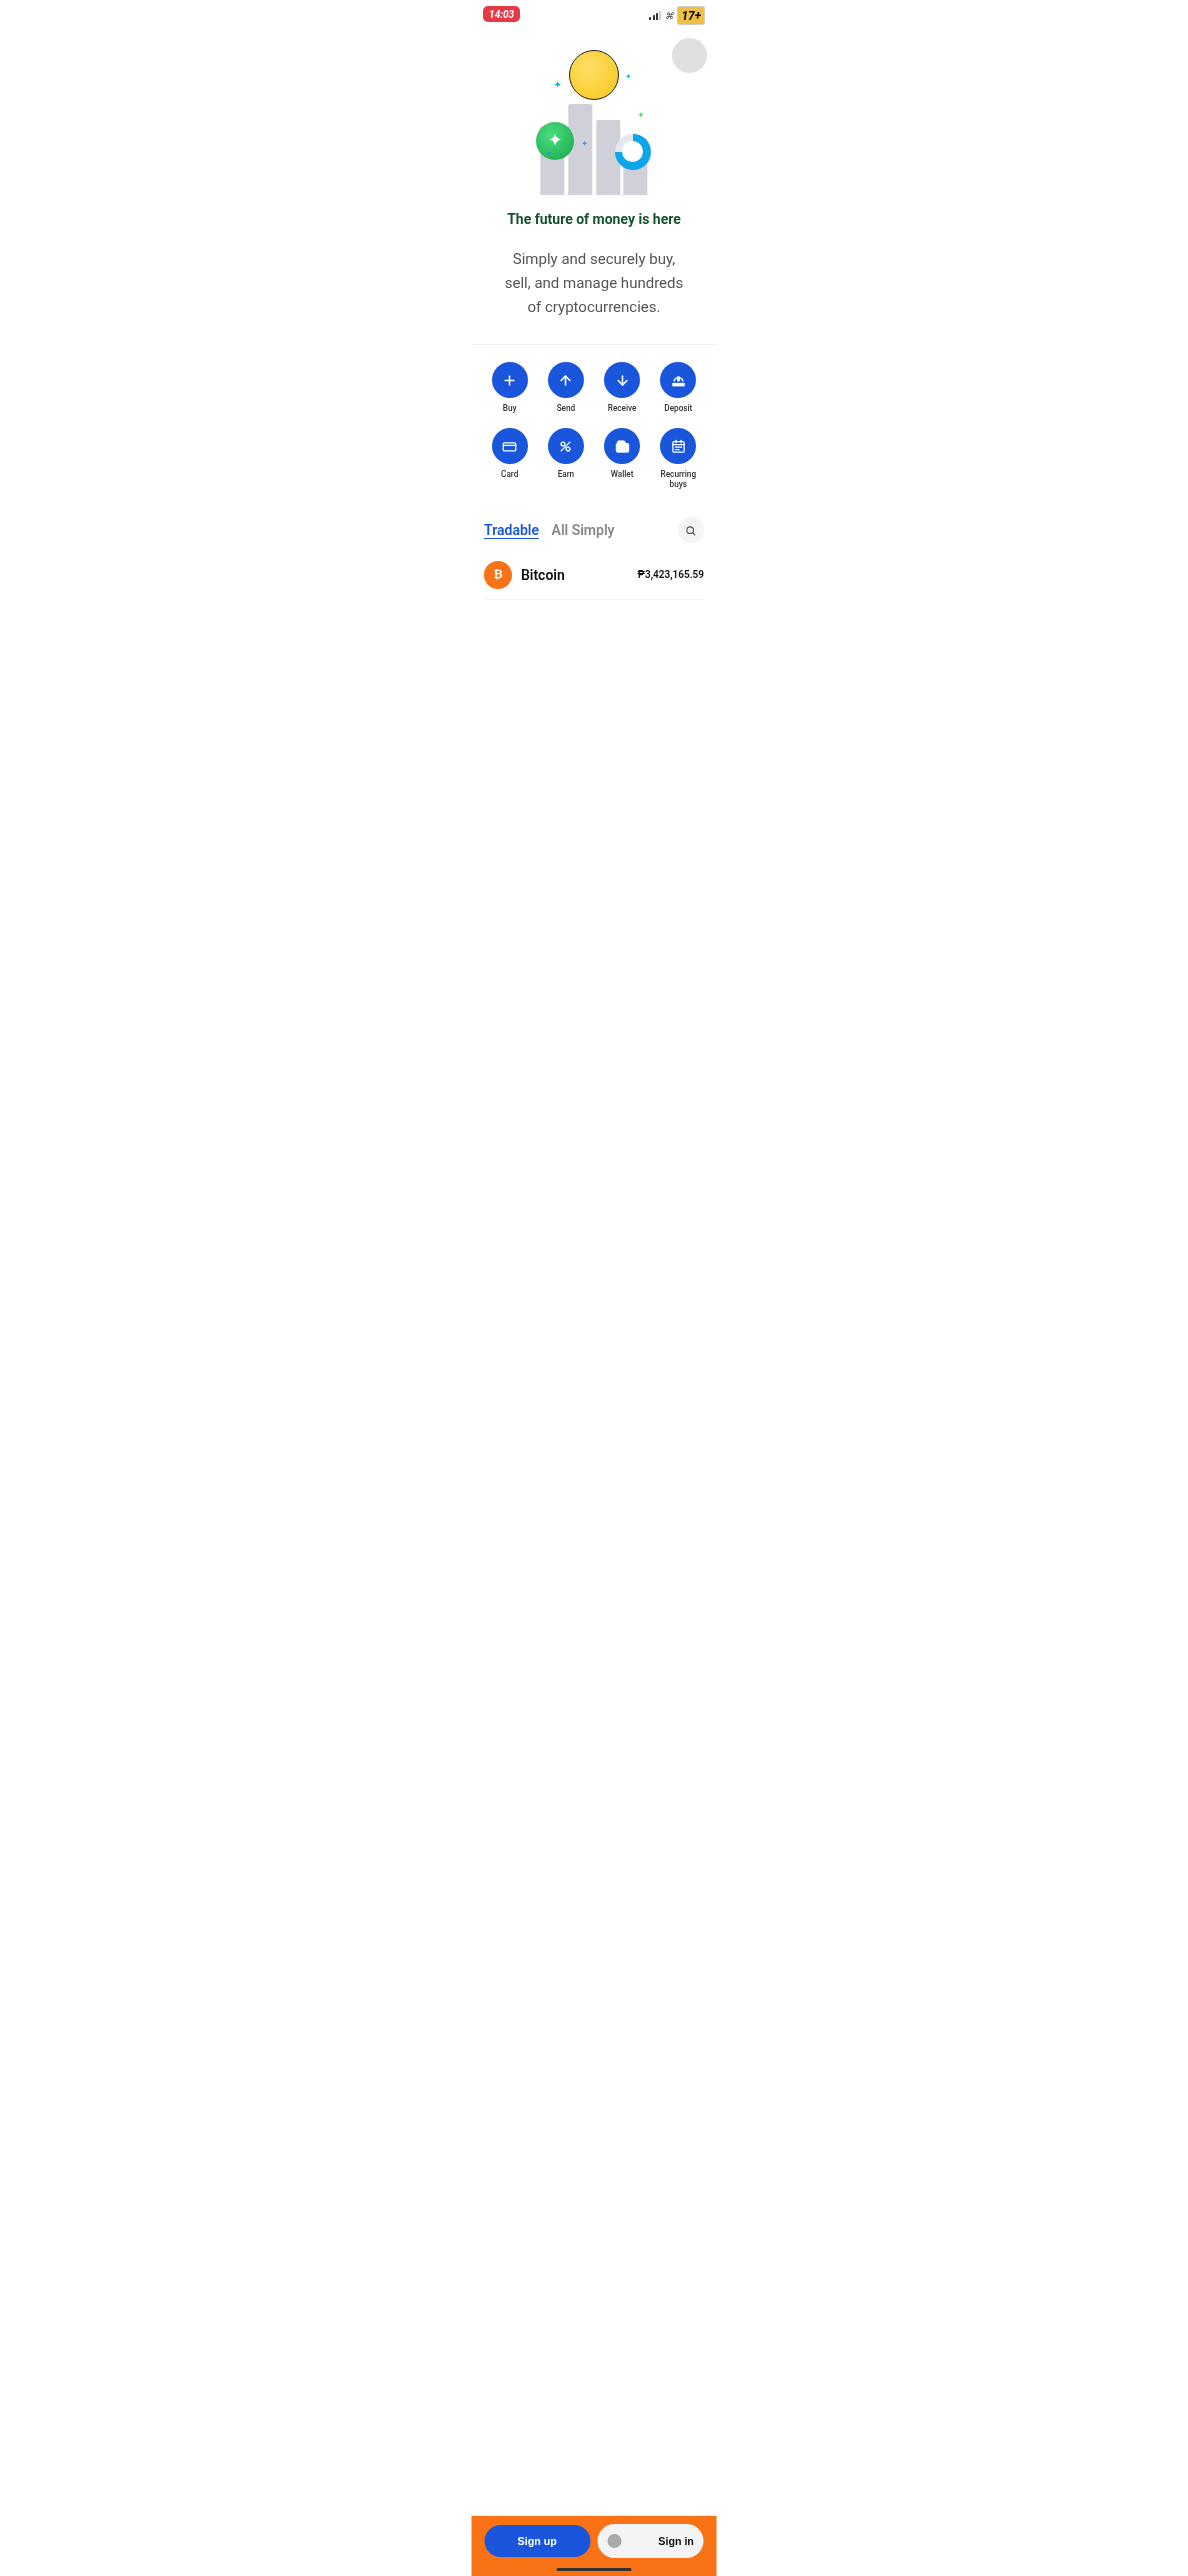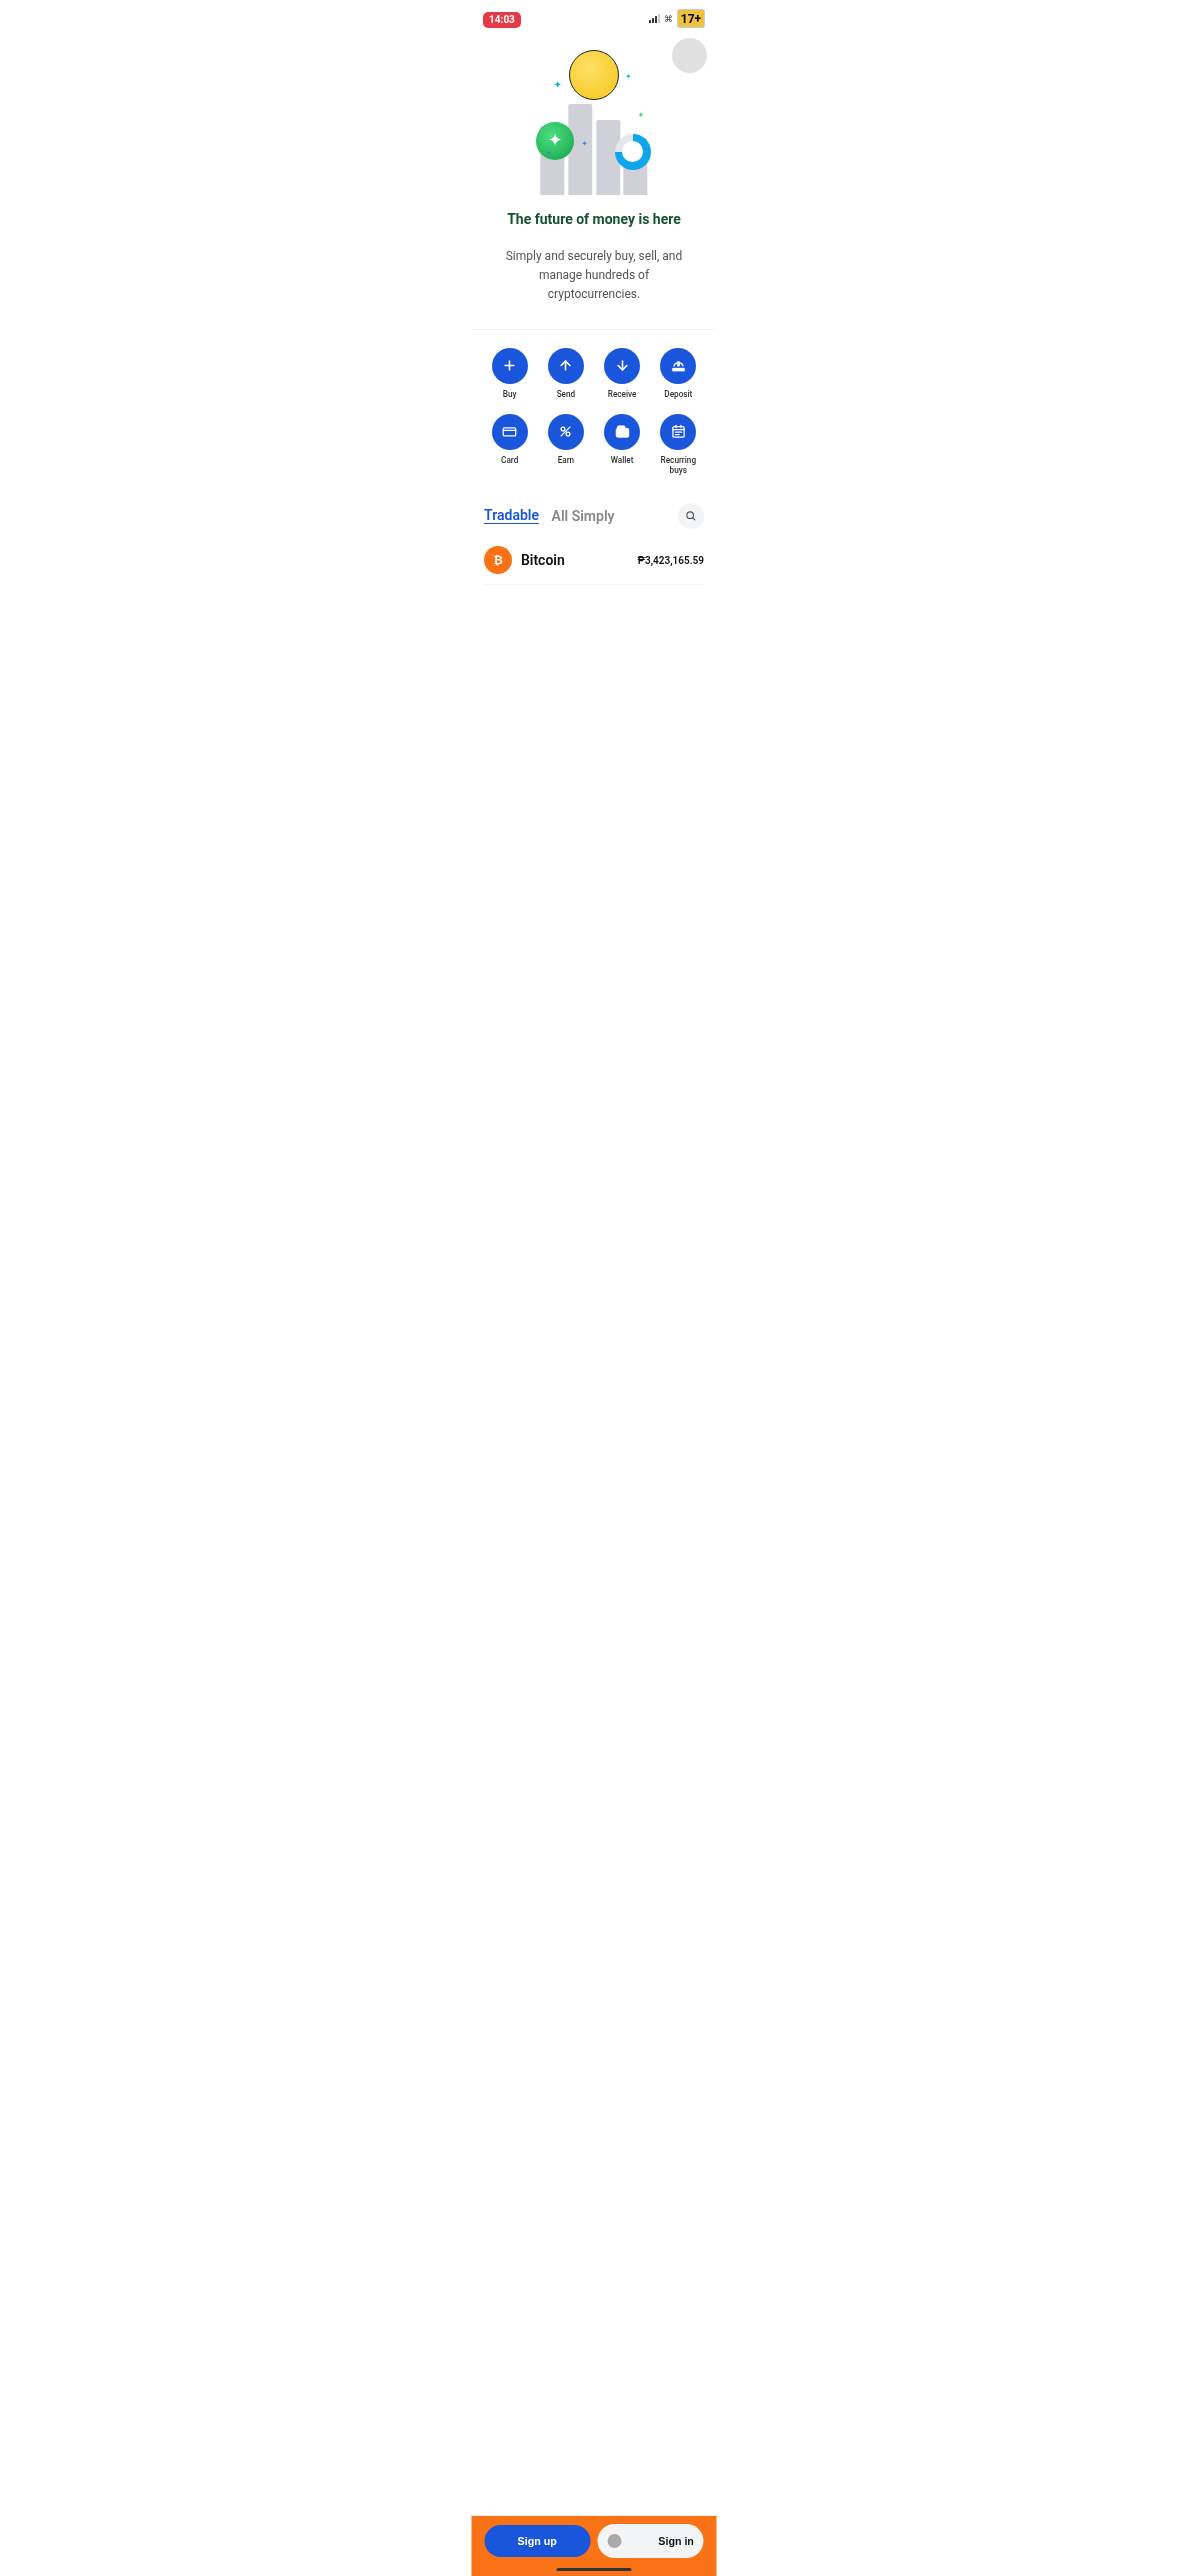--- a/index.html
+++ b/index.html
@@ -16,23 +16,24 @@
       min-height: 531px;
       margin: 0 auto;
       overflow-x: hidden;
       position: relative;
     }
 
     
     .status-bar {
       display: flex;
       justify-content: space-between;
-      align-items: flex-end;
+      align-items: flex-start;
       padding: 6.3px 11.3px 3.1px 11.3px;
       height: 31px;
+      font-style: italic;
     }
 
     .time-badge {
       background: #e63946;
       color: white;
       font-weight: 700;
       font-size: 10px;
       padding: 2.5px 6.3px;
       border-radius: 5px;
     }
@@ -188,21 +189,21 @@
 
     .hero-title {
       font-size: 14px;
       font-weight: 700;
       color: #14532d;
       line-height: 1.3;
       margin-bottom: 19px;
     }
 
     .hero-subtitle {
-      font-size: 12px;
+      font-size: 15px;
       color: #555;
       line-height: 1.6;
       max-width: 189px;
       margin: 0 auto;
     }
 
     
     .actions-section {
       background: #ffffff;
       border-top: 0.6px solid #f0f0f0;

